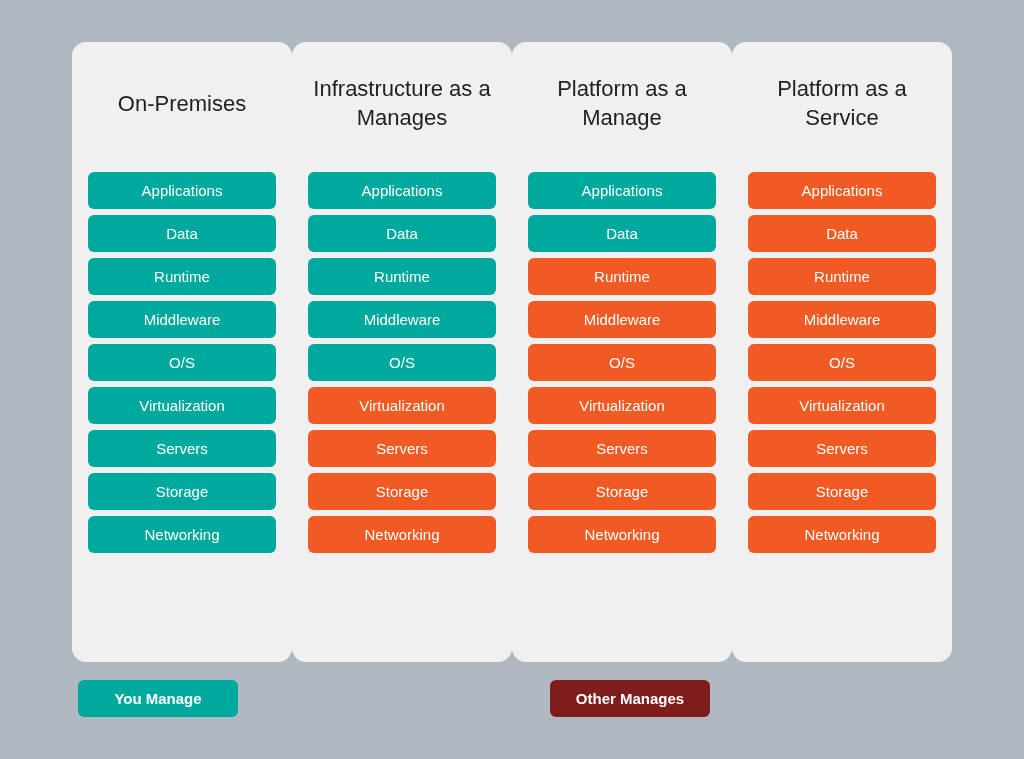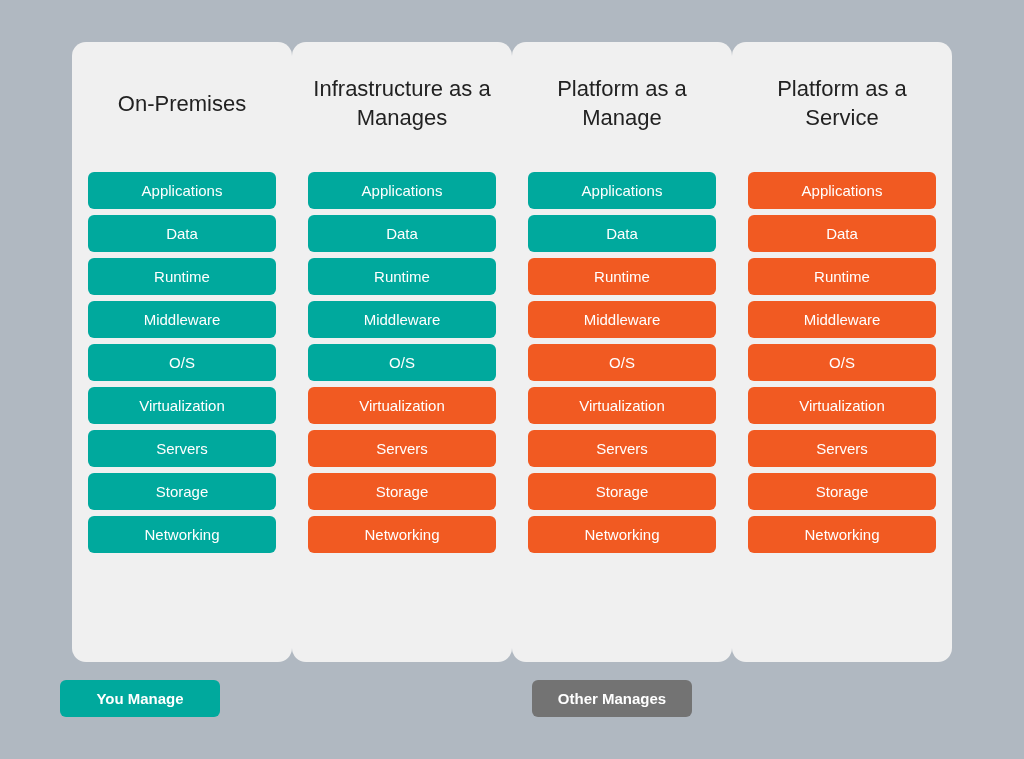--- a/index.html
+++ b/index.html
@@ -55,20 +55,21 @@
       color: white;
       font-size: 15px;
       font-weight: 500;
       width: 100%;
     }
     .teal { background: #00a99d; }
     .orange { background: #f15a22; }
 
     .footer-row {
       display: flex;
+      justify-content: center;
       gap: 16px;
       margin-top: 18px;
       width: 100%;
       padding: 0 10px;
     }
     .footer-spacer {
       width: 220px;
       display: flex;
       justify-content: center;
     }
@@ -144,16 +145,16 @@
       </div>
     </div>
   </div>
 
 <div class="footer-row">
   <div class="footer-spacer">
     <div class="footer-badge" style="background:#00a99d;">You Manage</div>
   </div>
   <div class="footer-spacer"></div>
   <div class="footer-spacer">
-    <div class="footer-badge" style="background:#737373;">Other Manages</div>
+    <div class="footer-badge" style="background:#7f1d1d;">Other Manages</div>
   </div>
   <div class="footer-spacer"></div>
 </div>
 
 </body></html>

